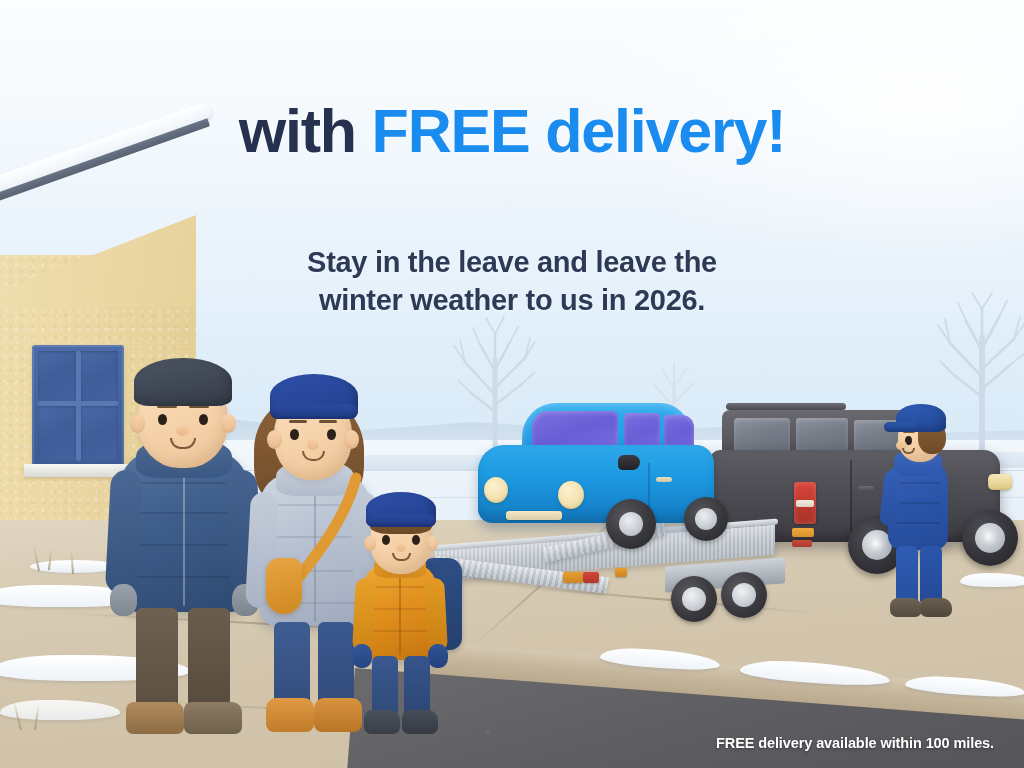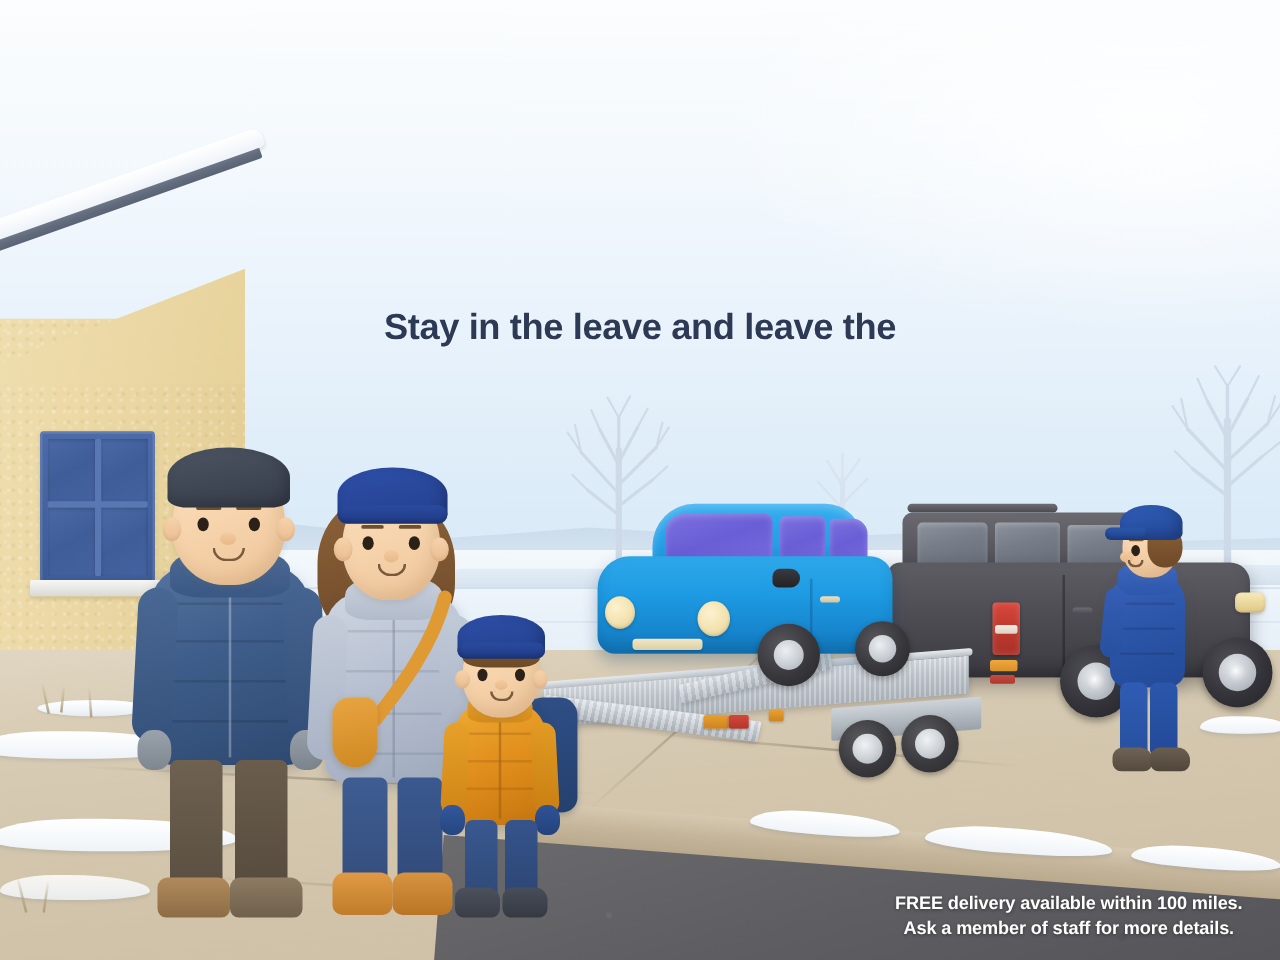--- a/index.html
+++ b/index.html
@@ -629,24 +629,25 @@
     <div class="hair" style="left:18px;top:16px;width:62px;height:26px;background:linear-gradient(180deg,#8a6134,#6c4a26);border-radius:48% 48% 30% 30%;"></div>
     <div class="beanie" style="left:14px;top:0px;width:70px;height:34px;background:linear-gradient(170deg,#2e4fa8,#22408d);border-radius:50% 50% 16% 16%;"></div>
     <div class="beanie-brim" style="left:14px;top:22px;width:70px;height:13px;background:linear-gradient(180deg,#2b4b9f,#1e3a86);"></div>
     <div class="leg" style="left:20px;top:164px;width:26px;height:62px;background:linear-gradient(180deg,#3a5890,#2f4a78);"></div>
     <div class="leg" style="left:52px;top:164px;width:26px;height:62px;background:linear-gradient(180deg,#36548c,#2c4674);"></div>
     <div class="boot" style="left:12px;top:218px;width:36px;height:24px;background:linear-gradient(180deg,#4c525d,#383d46);"></div>
     <div class="boot" style="left:50px;top:218px;width:36px;height:24px;background:linear-gradient(180deg,#484e59,#343942);"></div>
   </div>
 
   <div class="headline">
+    <span class="l2"><span>with </span><span class="hl-free">FREE delivery!</span></span>
   </div>
 
   <div class="subhead">
     <div>Stay in the leave and leave the</div>
+    <div>winter weather to us in 2026.</div>
   </div>
 
   <div class="disclaimer">
     <div>FREE delivery available within 100 miles.</div>
-    <div>Ask a member of staff for more details.</div>
   </div>
 
 </div>
 
 </body></html>

